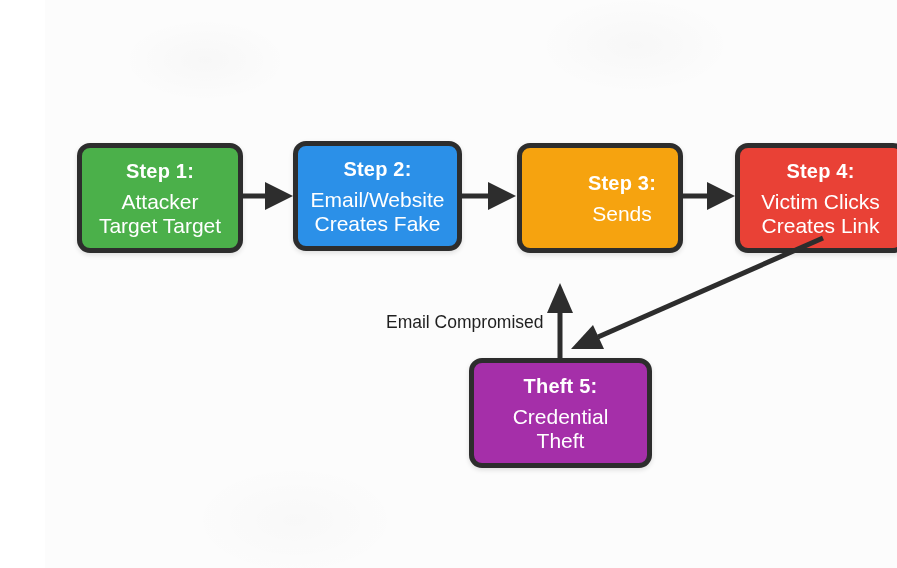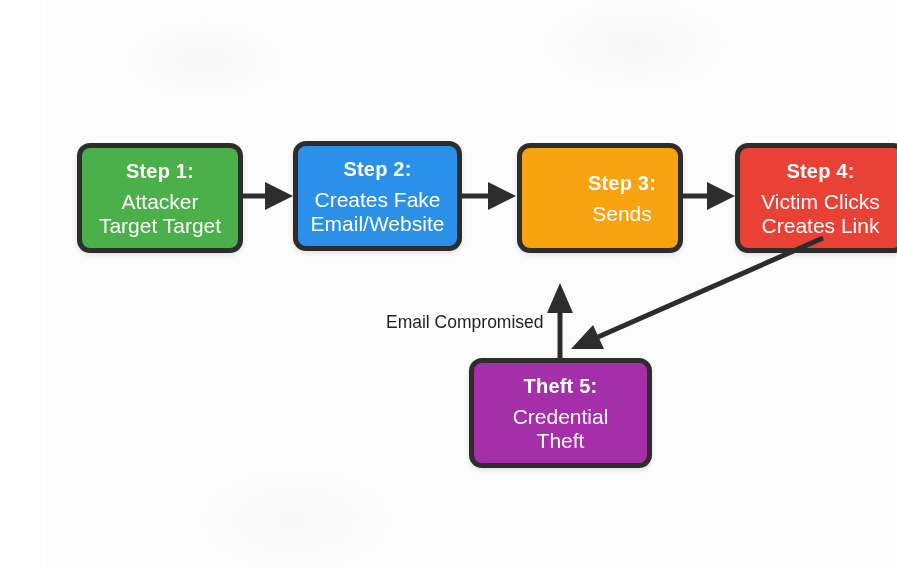--- a/index.html
+++ b/index.html
@@ -75,22 +75,22 @@
 <div class="canvas">
 
   <div class="step-box" style="left: 32px; top: 143px; width: 166px; height: 110px; background: rgb(75, 176, 74);">
     <div class="step-title">Step 1:</div>
     <div class="step-line">Attacker</div>
     <div class="step-line">Target Target</div>
   </div>
 
   <div class="step-box" style="left: 248px; top: 141px; width: 169px; height: 110px; background: rgb(43, 144, 232); text-align: right;">
     <div class="step-title">Step 2:</div>
+    <div class="step-line">Email/Website</div>
     <div class="step-line">Creates Fake</div>
-    <div class="step-line">Email/Website</div>
   </div>
 
   <div class="step-box" style="left: 472px; top: 143px; width: 166px; height: 110px; background: rgb(246, 163, 15); padding-left: 44px;">
     <div class="step-title">Step 3:</div>
     <div class="step-line">Sends</div>
   </div>
 
   <div class="step-box" style="left: 690px; top: 143px; width: 171px; height: 110px; background: rgb(233, 65, 54); text-align: center;">
     <div class="step-title">Step 4:</div>
     <div class="step-line">Victim Clicks</div>

